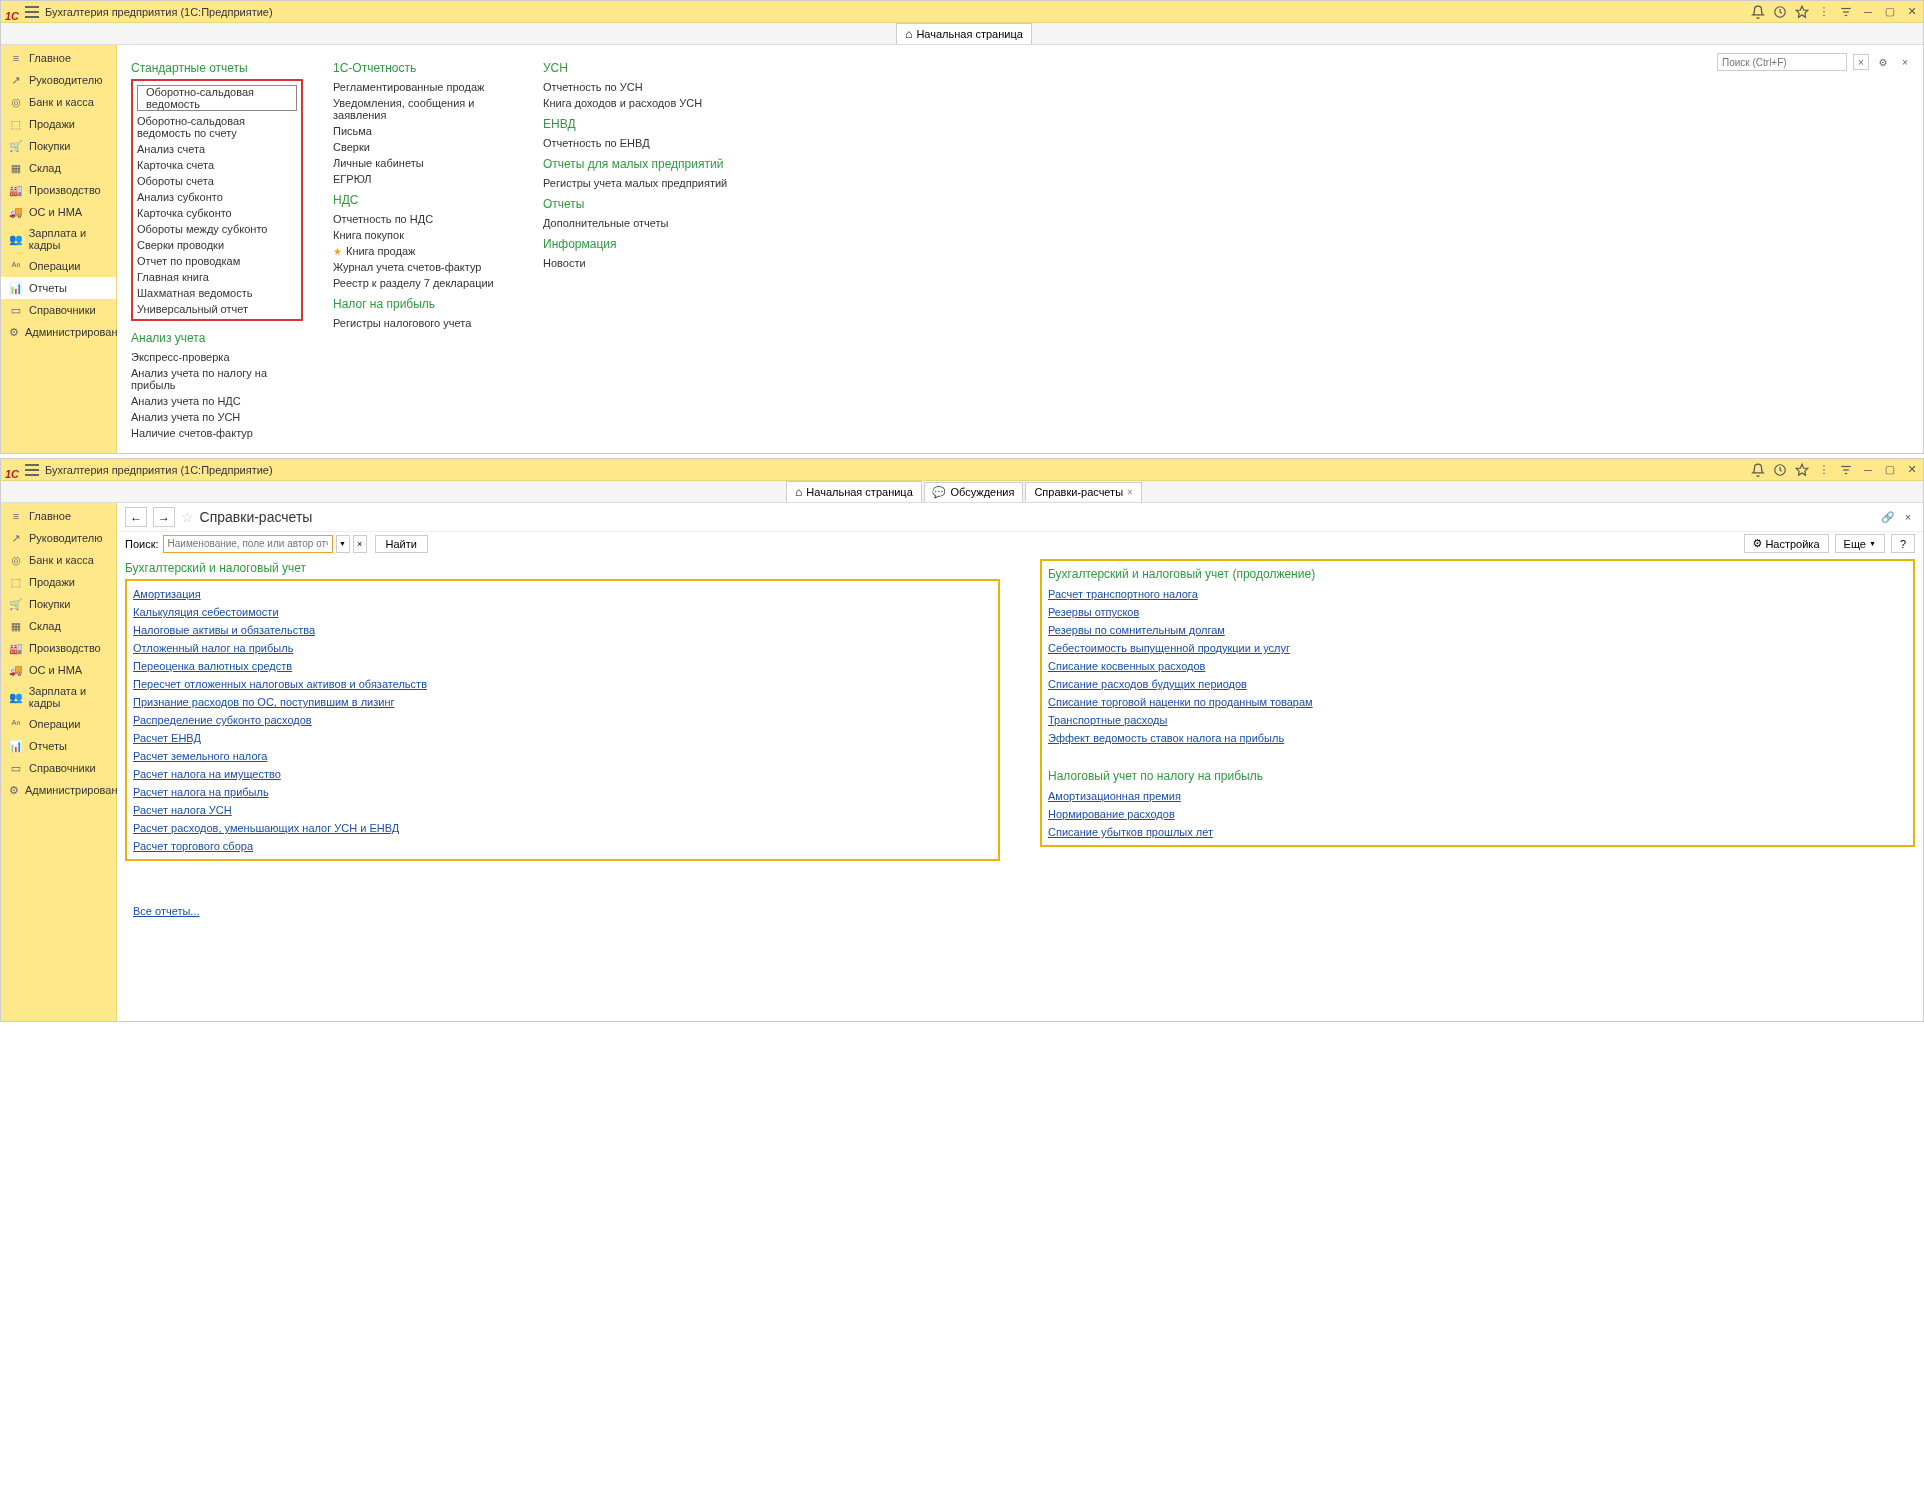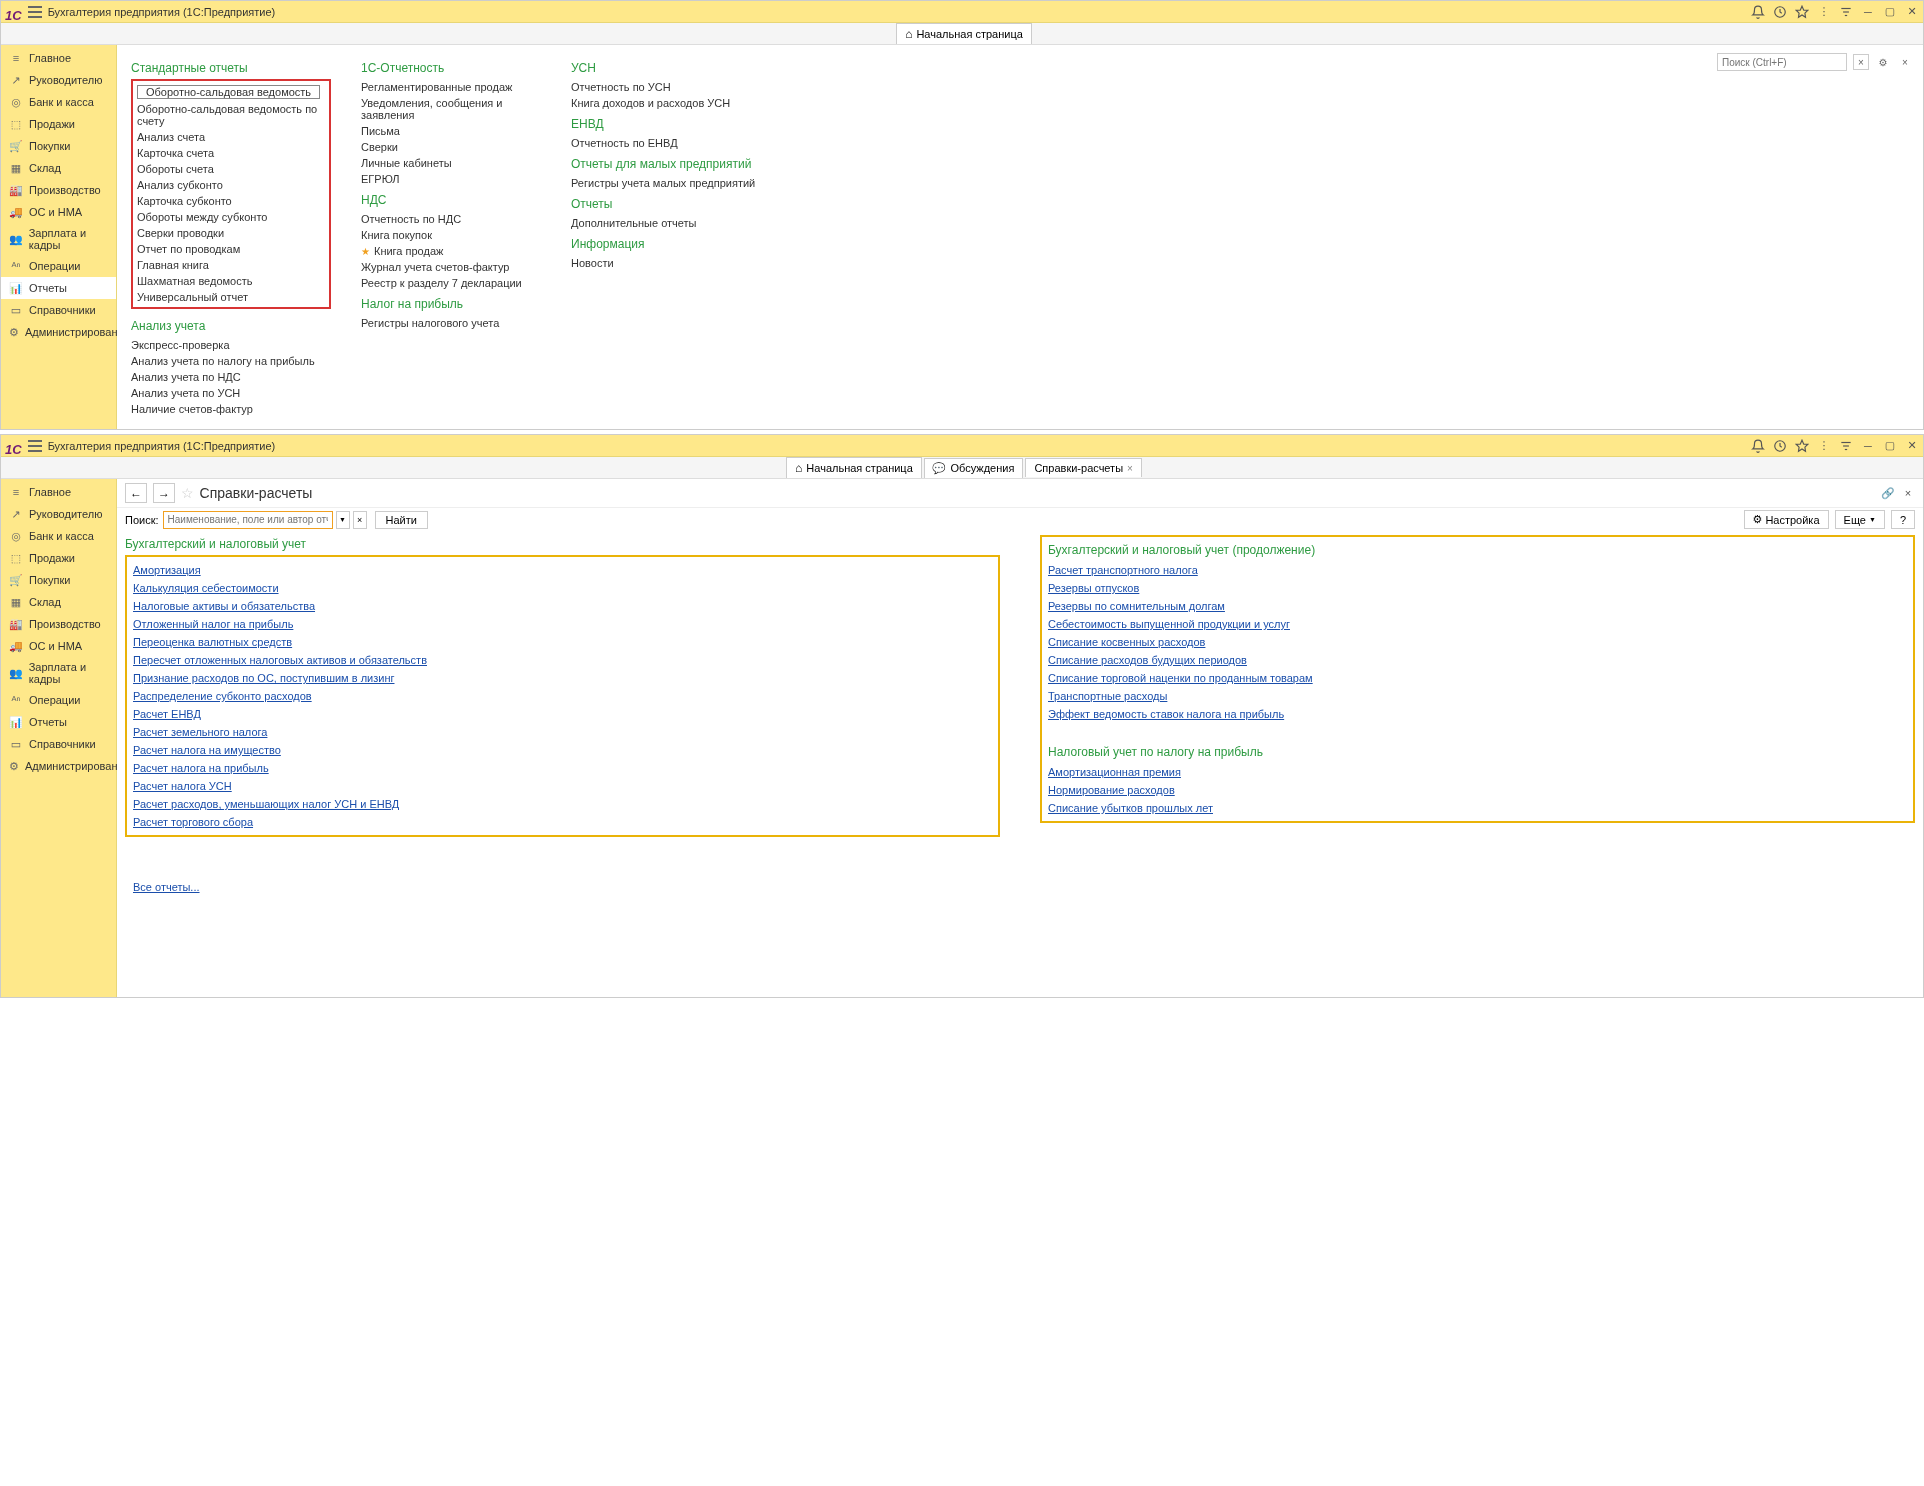--- a/index.html
+++ b/index.html
@@ -1,19 +1,19 @@
 <!DOCTYPE html>
 <html><head>
 <meta charset="utf-8">
 <style>
   * { box-sizing: border-box; margin: 0; padding: 0; }
   body { font-family: Arial, sans-serif; font-size: 11px; background: #fff; }
   .window { border: 1px solid #ccc; margin-bottom: 4px; background: #fff; }
   .titlebar { background: #fee88a; height: 22px; display: flex; align-items: center; padding: 0 4px; gap: 6px; border-bottom: 1px solid #e8d676; }
-  .logo { color: #701a75; font-weight: bold; font-size: 13px; font-style: italic; margin-top: 8px; }
+  .logo { color: #b91c1c; font-weight: bold; font-size: 11px; font-style: italic; margin-top: 8px; }
   .hamburger { width: 14px; height: 12px; display: flex; flex-direction: column; justify-content: space-between; cursor: pointer; }
   .hamburger span { height: 2px; background: #666; }
   .title-text { color: #333; font-size: 11px; }
   .titlebar-right { margin-left: auto; display: flex; gap: 8px; align-items: center; }
   .tb-icon { width: 14px; height: 14px; color: #555; cursor: pointer; display: flex; align-items: center; justify-content: center; }
   .tb-icon svg { width: 14px; height: 14px; }
   .tabbar { background: #f5f5f5; height: 22px; display: flex; align-items: center; border-bottom: 1px solid #ddd; padding-left: 4px; gap: 2px; justify-content: center; }
   .tab { background: #fff; border: 1px solid #ccc; border-bottom: none; padding: 3px 8px; font-size: 11px; display: flex; align-items: center; gap: 4px; cursor: pointer; }
   .tab.home::before { content: "⌂"; font-size: 12px; }
   .tab .close-x { color: #888; font-size: 10px; cursor: pointer; }
@@ -159,21 +159,21 @@
     </div>
     <div class="content">
       <div class="top-controls">
         <input class="search-box" placeholder="Поиск (Ctrl+F)" style="">
         <span class="mini-btn">×</span>
         <span class="mini-btn" style="border:none">⚙</span>
         <span class="mini-btn" style="border:none">×</span>
       </div>
       <div class="columns">
 
-        <div class="col" style="width:200px">
+        <div class="col" style="width:172px">
           <div class="section-title">Стандартные отчеты</div>
           <div class="highlight-box">
             <div class="link">
                 <span class="highlight-first">Оборотно-сальдовая ведомость</span>
               </div>
             <div class="link">Оборотно-сальдовая ведомость по счету</div>
             <div class="link">Анализ счета</div>
             <div class="link">Карточка счета</div>
             <div class="link">Обороты счета</div>
             <div class="link">Анализ субконто</div>

